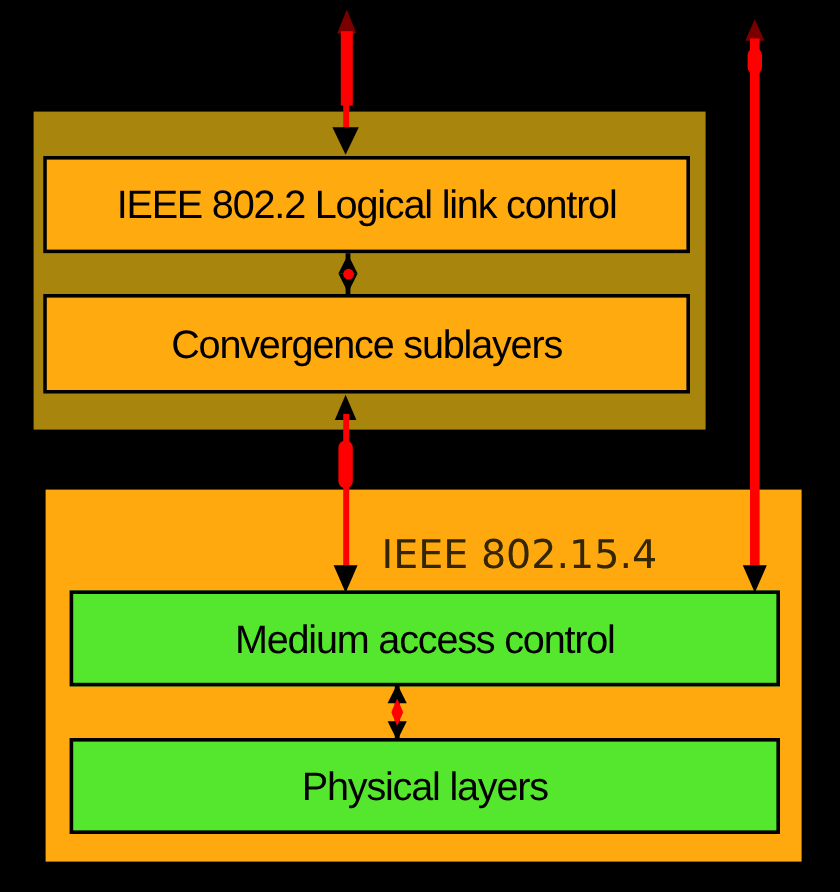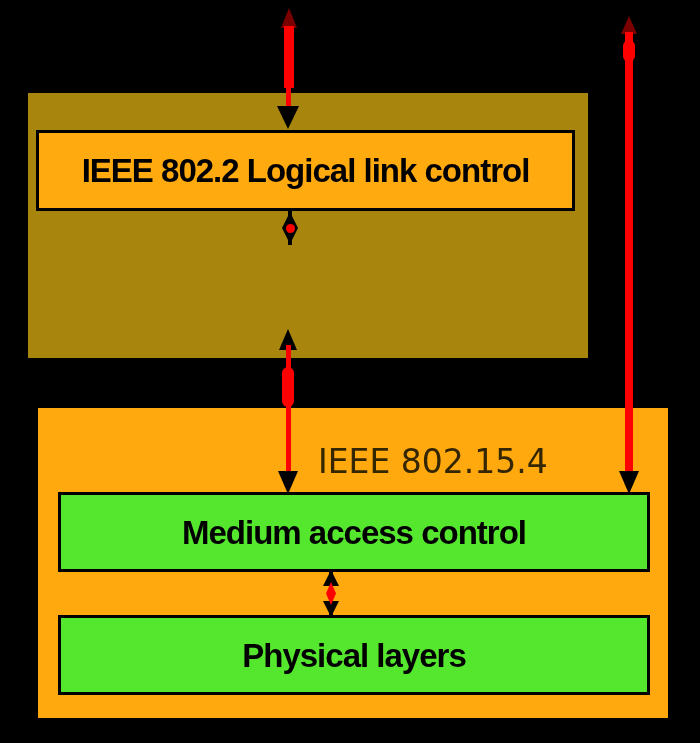--- a/index.html
+++ b/index.html
@@ -25,21 +25,21 @@
   .upper-group{left:28px;top:93px;width:560px;height:265px;background:var(--upper-group-fill);}
   .lower-group{left:38px;top:408px;width:630px;height:310px;background:var(--lower-group-fill);}
   .layer-box{
     position:absolute;box-sizing:border-box;
     border:3px solid var(--box-border);
     display:flex;align-items:center;justify-content:center;
   }
   .orange-box{background:var(--orange-box-fill);}
   .green-box{background:var(--green-box-fill);}
   .layer-label{
-    font-weight:bold;font-size:33px;line-height:1;letter-spacing:-1px;
+    font-weight:normal;font-size:33px;line-height:1;letter-spacing:-1px;
     color:var(--label-text);white-space:nowrap;
   }
   .group-label{
     position:absolute;left:318px;top:429px;
     font-family:"DejaVu Sans",sans-serif;font-size:33px;line-height:36px;
     font-weight:normal;color:var(--group-label-text);white-space:nowrap;margin-top:15px;
   }
   .vline{position:absolute;background:var(--arrow-red);}
   .bulge{position:absolute;background:var(--arrow-red);border-radius:6px;}
   .stem{position:absolute;background:var(--arrow-black);}
@@ -56,20 +56,23 @@
 <body>
 
 <div class="stage">
 
   <div class="group upper-group"></div>
 
   <div class="layer-box orange-box" style="left:36px;top:130px;width:539px;height:81px">
     <span class="layer-label">IEEE 802.2 Logical link control</span>
   </div>
 
+  <div class="layer-box orange-box" style="left:36px;top:245px;width:539px;height:83px">
+    <span class="layer-label">Convergence sublayers</span>
+  </div>
 
   <div class="group lower-group"></div>
 
   <div class="group-label">IEEE 802.15.4</div>
 
   <div class="layer-box green-box" style="left:58px;top:615px;width:592px;height:80px">
     <span class="layer-label">Physical layers</span>
   </div>
 
   <div class="layer-box green-box" style="left:58px;top:492px;width:592px;height:80px">

